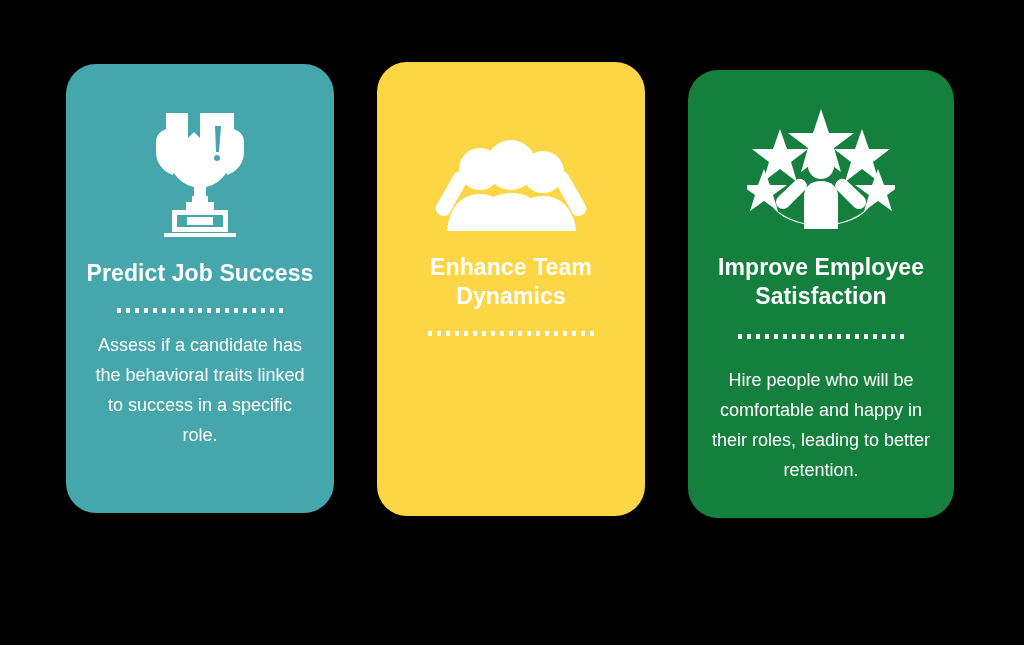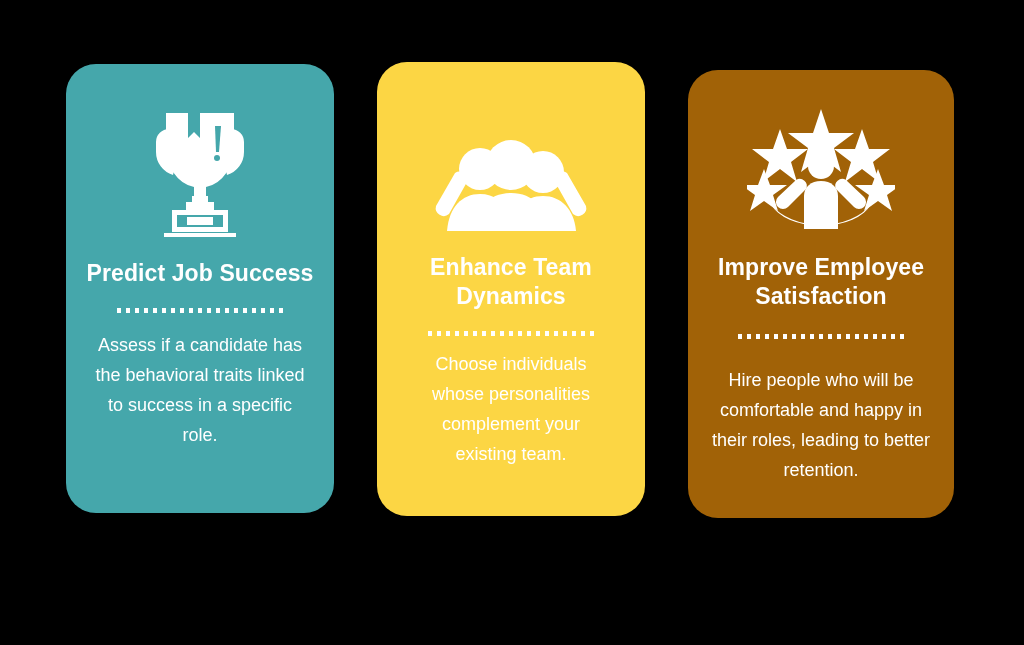--- a/index.html
+++ b/index.html
@@ -144,24 +144,23 @@
         <circle cx="86" cy="26" r="25"></circle>
 
         <path d="M86 54 c-22 0 -37 16 -40 38 h80 c-3 -22 -18 -38 -40 -38 z"></path>
       </svg>
     </div>
 
     <div class="card-title">Enhance Team Dynamics</div>
 
     <div class="divider"></div>
 
-    <div class="card-body">Choose individuals whose personalities complement your existing team.</div>
   </div>
 
-  <div class="card card-3" style="background:#a16207">
+  <div class="card card-3" style="background:#15803d">
 
     <div class="icon-wrap">
       <svg width="148" height="122" viewBox="0 0 148 122">
 
         <polygon points="74,2 82,26 107,26 87,41 94,65 74,50 54,65 61,41 41,26 66,26"></polygon>
 
         <polygon points="33,22 40,42 61,42 44,55 50,75 33,62 16,75 22,55 5,42 26,42"></polygon>
 
         <polygon points="115,22 122,42 143,42 126,55 132,75 115,62 98,75 104,55 87,42 108,42"></polygon>
 

